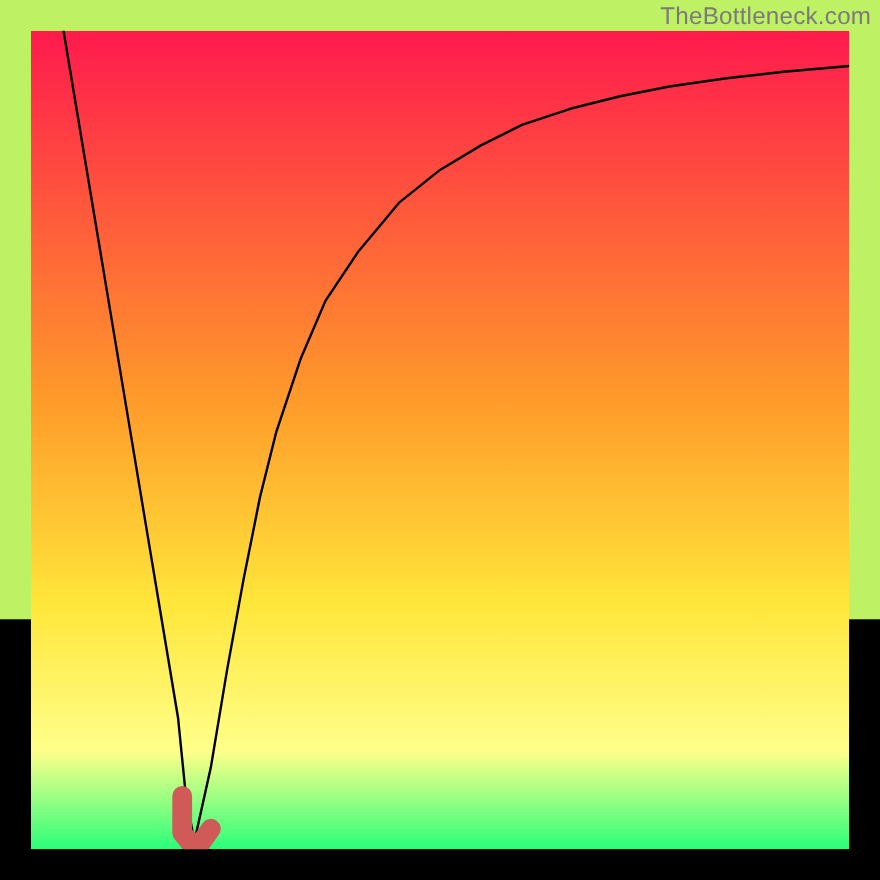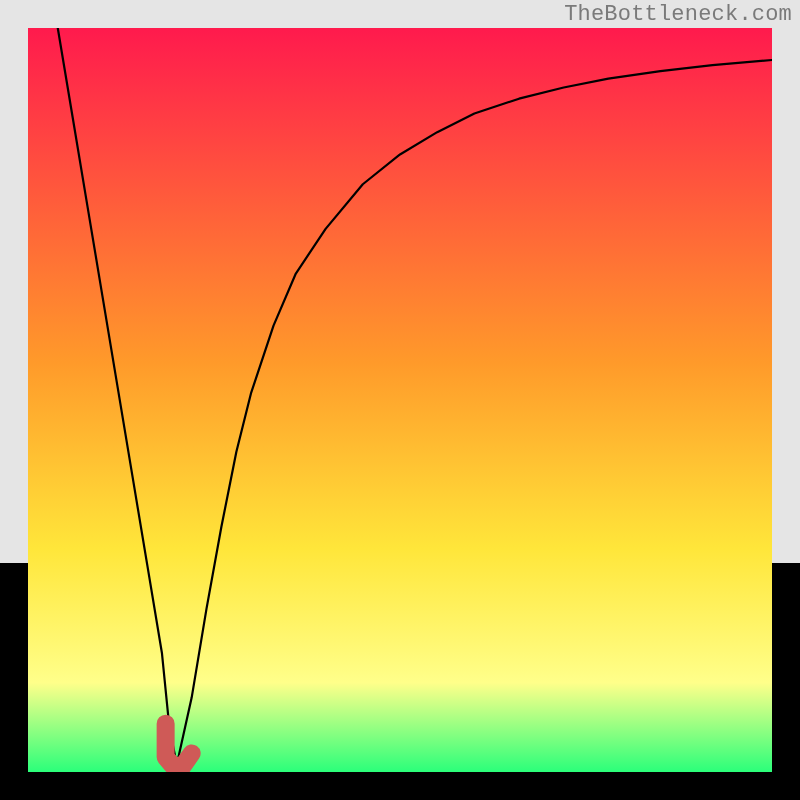--- a/index.html
+++ b/index.html
@@ -10,22 +10,21 @@
     background: #000;
     overflow: hidden;
     font-family: Arial, Helvetica, sans-serif;
   }
   .frame {
     position: absolute;
     left: 0;
     top: 0;
     width: 800px;
     height: 563px;
-    background: #e5e5e5;
-    font-family: Liberation Mono, monospace;
+    background: #bef264;
   }
   .plot {
     position: absolute;
     left: 28px;
     top: 28px;
     width: 744px;
     height: 744px;
   }
   .watermark {
     position: absolute;

